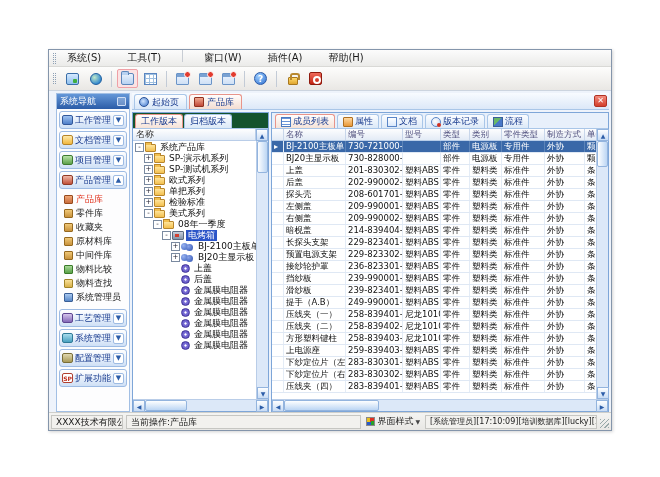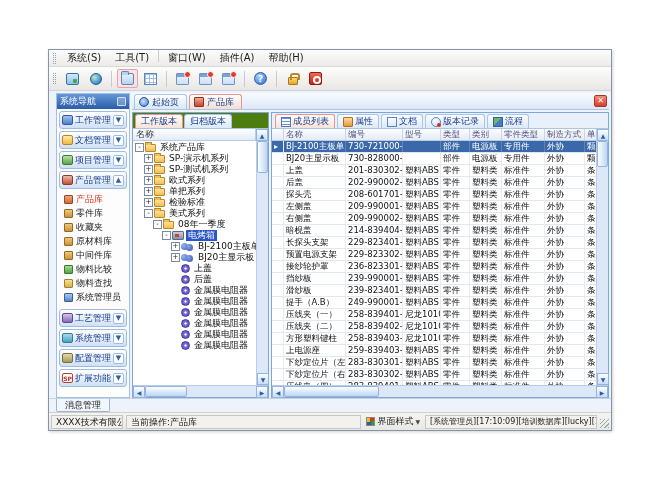--- a/index.html
+++ b/index.html
@@ -83,21 +83,21 @@
   .doc-close { position:absolute; right:2px; top:2px; width:13px; height:12px;
     background:linear-gradient(#f28b7d,#d33f2c); border:1px solid #b03224; border-radius:2px;
     color:#fff; font-size:8px; line-height:10px; text-align:center; font-weight:bold;}
   .workspace { flex:1; display:flex; gap:2px; padding-top:2px; min-height:0;}
   
   .tree-panel { width:137px; flex:none; border:1px solid #7ea6d8; background:#fff; display:flex; flex-direction:column;}
   .tp-title { height:14px; flex:none; background:linear-gradient(#7fa9e0,#3a6cb4); color:#fff; font-size:9px;
     display:flex; align-items:center; justify-content:space-between; padding:0 3px;}
   .tp-title-btn { width:11px; height:11px; background:#e8f0fa; border:1px solid #fff; border-radius:2px;
     color:#2c5da8; font-size:8px; line-height:9px; text-align:center;}
-  .tp-tabs { height:16px; flex:none; display:flex; gap:1px; padding:1px 1px 0 2px; background:#4d7c0f; border-bottom:1px solid #a9c6e8;}
+  .tp-tabs { height:16px; flex:none; display:flex; gap:1px; padding:1px 1px 0 2px; background:#14532d; border-bottom:1px solid #a9c6e8;}
   .mini-tab { padding:0 5px; border:1px solid #a9c6e8; border-bottom:none; border-radius:3px 3px 0 0;
     font-size:9px; color:#1a3c8f; background:linear-gradient(#fbfdff,#dce9f8); display:flex; align-items:center; gap:2px; white-space:nowrap;}
   .mini-tab.active { border-color:#e8948a; background:linear-gradient(#fffdfc,#f6e3d8);}
   .tp-colrow { height:12px; flex:none; display:flex; }
   .tp-colname { flex:1; background:linear-gradient(#fefefe,#e2ebf7); border-bottom:1px solid #b9cde8;
     border-right:1px solid #b9cde8; font-size:9px; color:#333; padding-left:3px; line-height:11px;}
   .sbtn { width:12px; height:12px; flex:none; background:linear-gradient(#fdfeff,#c8dcf5);
     border:1px solid #93b4de; color:#2c5da8; font-size:6px; text-align:center; line-height:11px;}
   .tp-body { flex:1; display:flex; min-height:0;}
   .tree { flex:1; overflow:hidden; padding-top:1px;}
@@ -162,21 +162,21 @@
   .scell.session { width:172px; flex:none; font-size:8px;}
   .resize-grip { width:9px; height:9px; flex:none; align-self:flex-end; margin-bottom:2px;
     background:repeating-linear-gradient(135deg,#9aa 0 1px,transparent 1px 3px);}
 </style>
 </head>
 <body>
 
 <div class="window">
   <div class="menubar">
     <div class="grip"></div>
-    <span id="menuItems" style="display: flex; align-items: flex-start;">
+    <span id="menuItems" style="display: flex; align-items: flex-start; gap: 12px;">
         <div class="menu-item">系统(S)</div>
         <div class="menu-item">工具(T)</div>
         <div class="msep"></div>
         <div class="menu-item">窗口(W)</div>
         <div class="menu-item">插件(A)</div>
         <div class="menu-item">帮助(H)</div>
       </span>
   </div>
   <div class="toolbar">
     <div class="grip"></div>
@@ -711,23 +711,20 @@
           <div class="hscroll">
             <div class="sbtn">◀</div>
             <div class="hthumb wide"></div>
             <div class="hfill"></div>
             <div class="sbtn">▶</div>
           </div>
         </div>
       </div>
     </div>
   </div>
-  <div class="bottom-strip">
-    <div class="msg-tab">消息管理</div>
-  </div>
   <div class="statusbar">
     <div class="scell company">XXXX技术有限公司</div>
     <div class="scell op">当前操作:产品库</div>
     <div class="style-sel">
       <span class="style-ic"></span>
       <span>界面样式</span>
       <span class="style-arrow">▼</span>
     </div>
     <div class="scell session">[系统管理员][17:10:09][培训数据库][lucky][11000]</div>
     <div class="resize-grip"></div>

